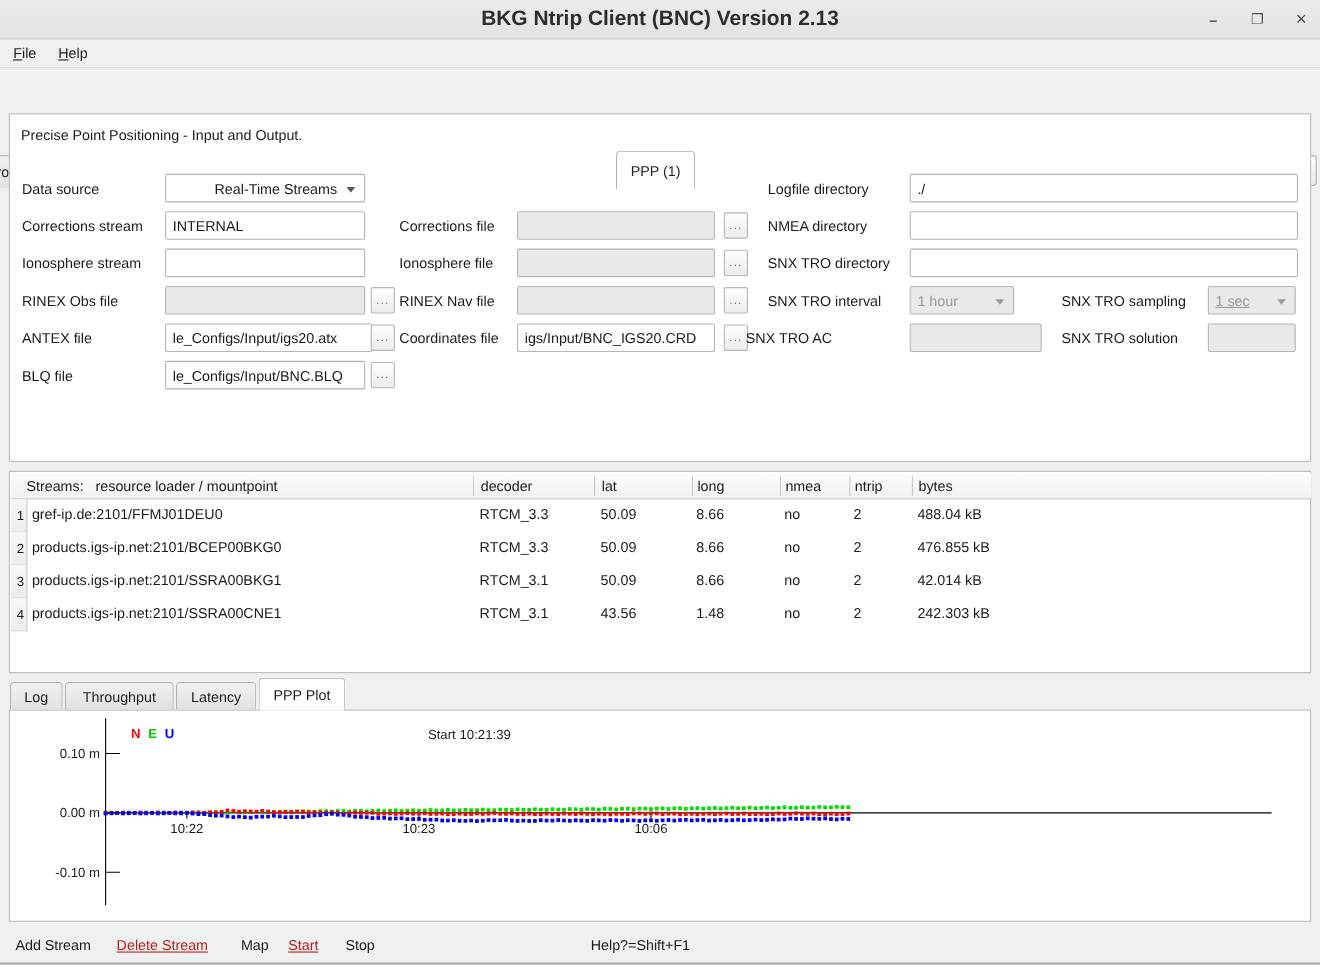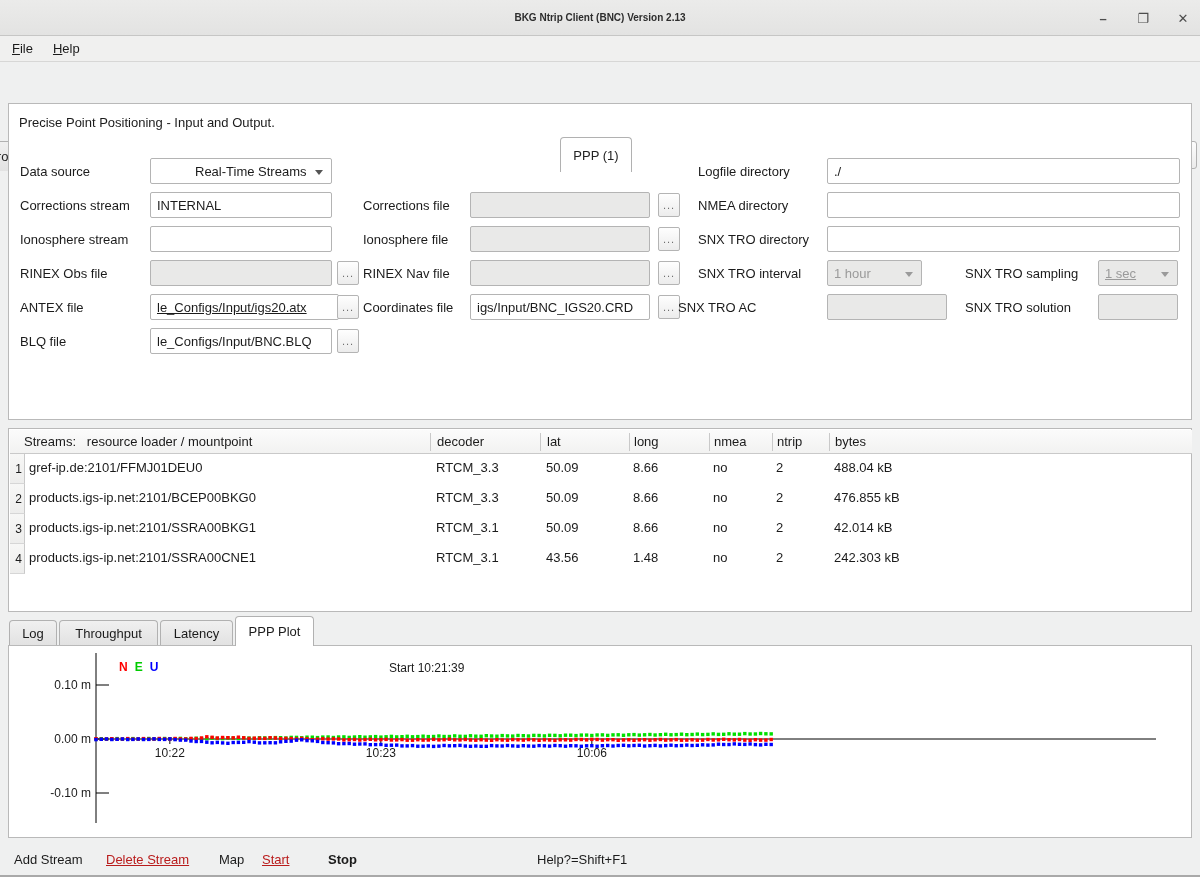--- a/index.html
+++ b/index.html
@@ -5,21 +5,21 @@
   * { margin:0; padding:0; box-sizing:border-box; }
   html,body { width:1200px; height:877px; overflow:hidden; }
   body {
     font-family:"Liberation Sans","DejaVu Sans",sans-serif;
     font-size:13px; color:#1b1b1b; background:#eff0f0; position:relative;
   }
   
   .titlebar { position:absolute; left:0; top:0; width:1200px; height:36px;
     background:linear-gradient(#ebebea,#e3e3e2); border-bottom:1px solid #c6c6c5;
     display:flex; align-items:center; justify-content:center; }
-  .titlebar .title { font-weight:bold; color:#2d2d2d; font-size:10px; }
+  .titlebar .title { font-weight:bold; color:#2d2d2d; font-size:19px; }
   .winbtns { position:absolute; right:8px; top:0; height:36px; display:flex; align-items:center; gap:22px; }
   .winbtn { width:18px; height:18px; display:flex; align-items:center; justify-content:center;
     color:#4d4d4d; font-size:13px; font-weight:bold; cursor:default; }
   
   .menubar { position:absolute; left:0; top:36px; width:1200px; height:26px;
     background:#f0f0ef; border-bottom:1px solid #d7d7d6; display:flex; align-items:center; padding-left:12px; gap:14px; }
   .menuitem { padding:2px 6px 2px 0; color:#1b1b1b; }
   .mnemonic::first-letter { text-decoration:underline; }
   
   .tabbar { position:absolute; left:0; top:68px; width:1200px; height:35px; }
@@ -143,21 +143,21 @@
   <span>1 hour</span>
   <span class="arrow"></span>
 </div>
 <div class="flabel" style="left:965px;top:266px;">SNX TRO sampling</div>
 <div class="combo disabled" style="left:1098px;top:260px;width:80px;text-decoration:underline;">
   <span>1 sec</span>
   <span class="arrow"></span>
 </div>
 
 <div class="flabel" style="left:20px;top:300px;">ANTEX file</div>
-<input class="field" style="left: 150px; top: 294px; width: 189px; text-decoration: underline;" value="le_Configs/Input/igs20.atx">
+<input class="field" style="left: 150px; top: 294px; width: 189px;" value="le_Configs/Input/igs20.atx">
 <div class="browse" style="left:337px;top:295px;">...</div>
 <div class="flabel" style="left:363px;top:300px;">Coordinates file</div>
 <input class="field" style="left: 470px; top: 294px; width: 180px;" value="igs/Input/BNC_IGS20.CRD">
 <div class="browse" style="left:658px;top:295px;">...</div>
 <div class="flabel" style="left:678px;top:300px;">SNX TRO AC</div>
 <input class="field" style="left: 827px; top: 294px; width: 120px;" disabled="" value="">
 <div class="flabel" style="left:965px;top:300px;">SNX TRO solution</div>
 <input class="field" style="left: 1098px; top: 294px; width: 80px;" disabled="" value="">
 
 <div class="flabel" style="left:20px;top:334px;">BLQ file</div>
@@ -640,16 +640,16 @@
       <div class="plotlabel xlabel" style="left: 349.85px; top: 100px;">10:23</div>
       <div class="plotlabel xlabel" style="left: 560.85px; top: 100px;">10:06</div>
     </div>
 </div>
 
 <div class="statusbar">
   <span class="sbtn" style="left:14px;">Add Stream</span>
   <span class="sbtn disabled" style="left:106px;">Delete Stream</span>
   <span class="sbtn" style="left:219px;">Map</span>
   <span class="sbtn disabled" style="left:262px;">Start</span>
-  <span class="sbtn" style="left:328px;font-weight:bold;">Stop</span>
+  <span class="sbtn" style="left:314px;">Stop</span>
   <span class="sbtn" style="left:537px;">Help?=Shift+F1</span>
 </div>
 <div class="bottomedge"></div>
 
 </body></html>

